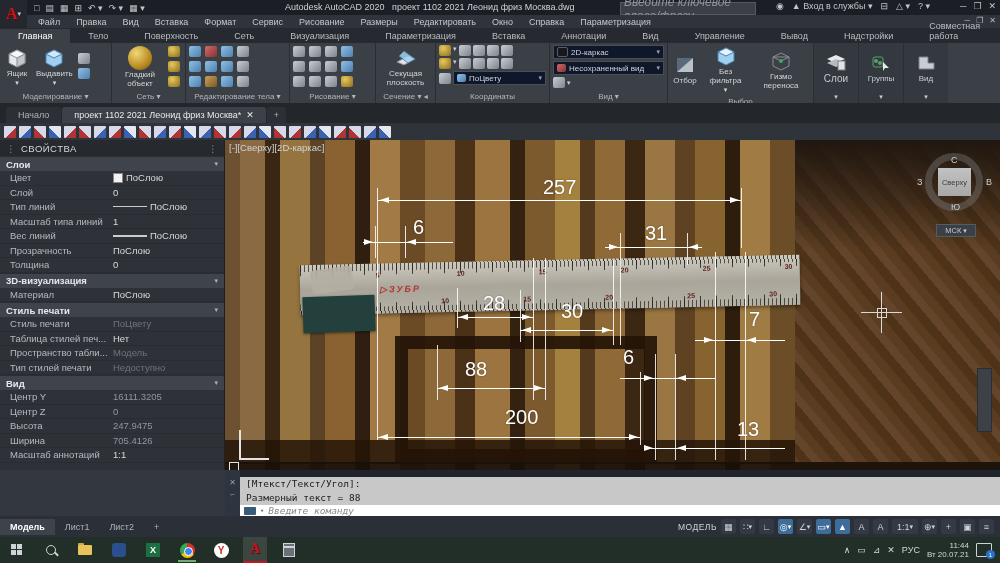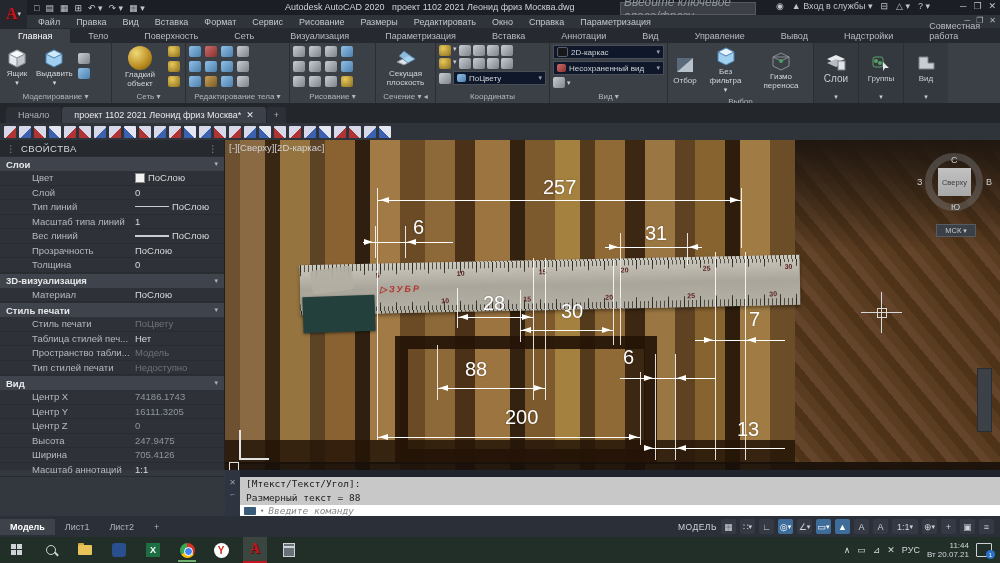--- a/index.html
+++ b/index.html
@@ -49,21 +49,21 @@
   
   .props{left:0;top:140px;width:225px;height:330px;background:#2e3238;border-right:1px solid #1d2024;box-sizing:border-box;font-size:9.5px;}
   .props-head{height:16px;display:flex;align-items:center;padding:0 6px;color:#d4d7db;font-size:9.5px;letter-spacing:.5px;background:#26292e;}
   .selrow{display:flex;align-items:center;gap:4px;padding:4px 6px 3px;}
   .selbox{flex:1;height:13px;background:#3a3e45;border:1px solid #54585e;display:flex;align-items:center;font-size:9px;color:#d8dadd;padding:0 4px;}
   .selbox .car{margin-left:auto;color:#9aa0a6;}
   .selico{width:13px;height:13px;border-radius:2px;background:#454a51;border:1px solid #5a5f66;}
   .psec{height:14px;background:#3f434b;color:#e6e8ea;font-weight:bold;display:flex;align-items:center;padding:0 6px;border-top:1px solid #2a2d32;}
   .psec .car{margin-left:auto;color:#aeb2b8;font-weight:normal;}
   .prow{height:13.5px;display:flex;align-items:center;border-bottom:1px solid #282c31;}
-  .plabel{width:103px;padding-left:32px;color:#b6bac0;white-space:nowrap;overflow:hidden;}
+  .plabel{width:103px;padding-left:10px;color:#b6bac0;white-space:nowrap;overflow:hidden;}
   .pval{flex:1;color:#d8dadd;white-space:nowrap;overflow:hidden;display:flex;align-items:center;gap:3px;}
   .pval.muted{color:#6e727a;}
   .pval.dim{color:#8f959e;}
   .swatch{width:8px;height:8px;background:#f2f2f2;border:1px solid #888;display:inline-block;}
   .lseg{display:inline-block;width:34px;height:1px;background:#c9ccd1;}
   .lseg.thick{height:2px;}
   
   .viewport{left:225px;top:140px;width:775px;height:330px;background:#2e333a;overflow:hidden;}
   .plank{position:absolute;top:0;height:330px;}
   .vlabel{position:absolute;left:4px;top:2px;font-size:9.5px;color:#d0d3d7;z-index:30;}
@@ -535,24 +535,20 @@
     <div class="prow">
         <span class="plabel">Тип стилей печати</span>
         <span class="pval muted">Недоступно</span>
       </div>
 
     <div class="psec">
         <span>Вид</span>
         <span class="car">▾</span>
       </div>
     <div class="prow">
-        <span class="plabel">Центр X</span>
-        <span class="pval dim">74186.1743</span>
-      </div>
-    <div class="prow">
         <span class="plabel">Центр Y</span>
         <span class="pval dim">16111.3205</span>
       </div>
     <div class="prow">
         <span class="plabel">Центр Z</span>
         <span class="pval dim">0</span>
       </div>
     <div class="prow">
         <span class="plabel">Высота</span>
         <span class="pval dim">247.9475</span>

